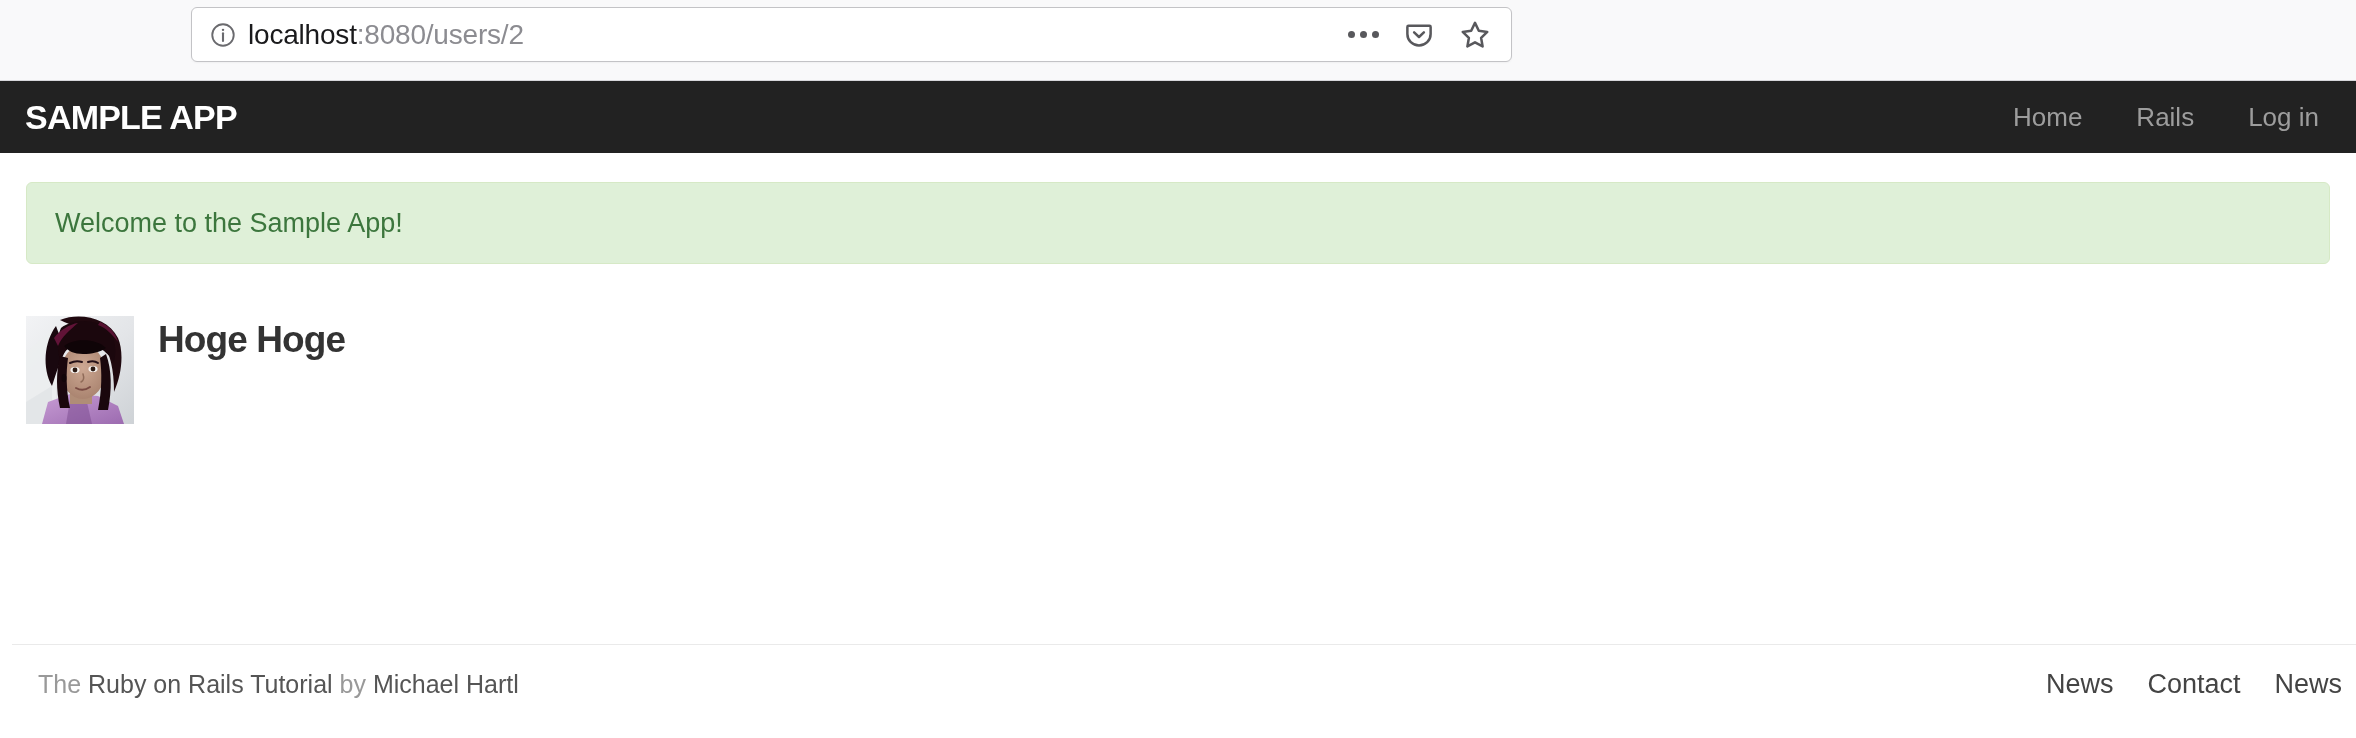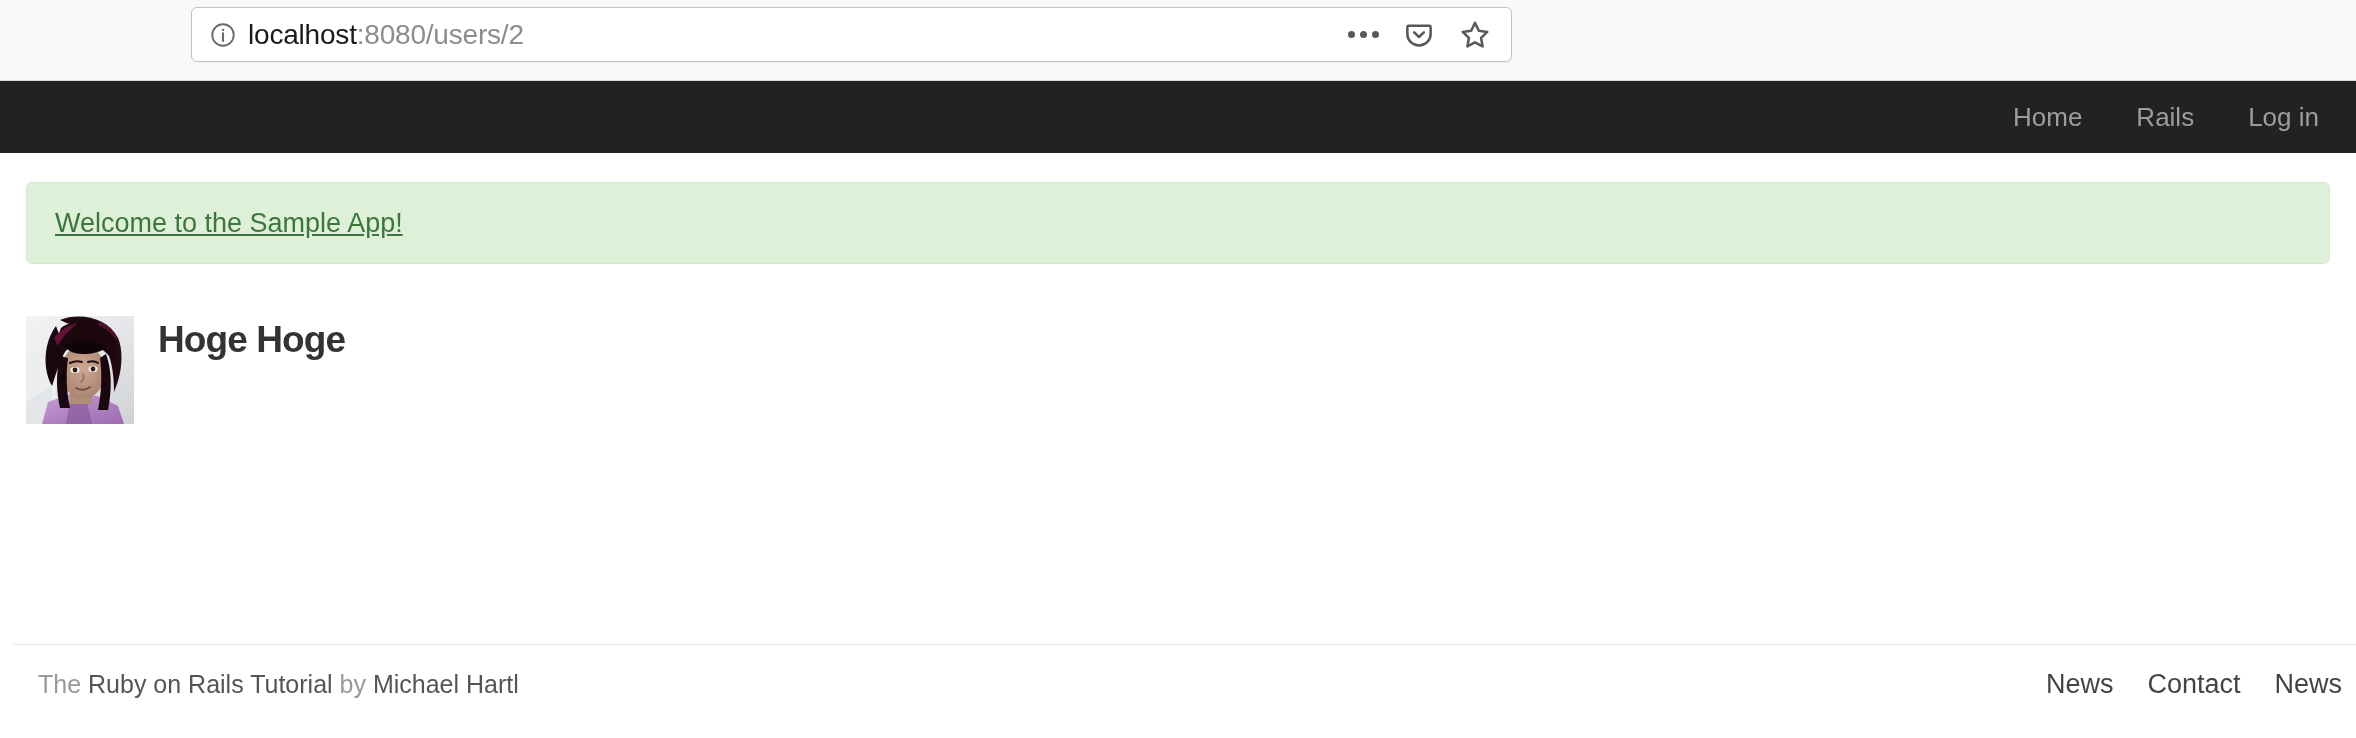--- a/index.html
+++ b/index.html
@@ -117,21 +117,20 @@
     background: #dff0d8;
     border: 1px solid #d6e9c6;
     border-radius: 6px;
     color: #3c763d;
     font-size: 27px;
     padding: 30px 28px;
     height: 82px;
     display: flex;
     align-items: center;
     line-height: 1;
-    text-decoration: underline;
   }
 
   
   .user-block {
     margin-top: 52px;
     display: flex;
     align-items: flex-start;
   }
   .gravatar {
     width: 108px;
@@ -233,20 +232,21 @@
           <path d="M12 2.9 l2.85 5.9 6.35 0.9 -4.6 4.5 1.1 6.4 -5.7 -3.05 -5.7 3.05
                    1.1 -6.4 -4.6 -4.5 6.35 -0.9 z"></path>
         </svg>
       </span>
 
     </span>
   </div>
 </div>
 
 <div class="navbar">
+  <a class="brand" href="#">SAMPLE APP</a>
   <nav class="nav-links">
     <a href="#">Home</a>
     <a href="#">Rails</a>
     <a href="#">Log in</a>
   </nav>
 </div>
 
 <div class="container">
 
   <div class="alert-success">

